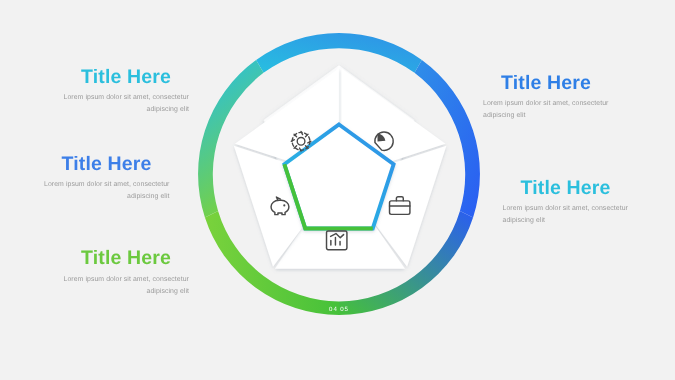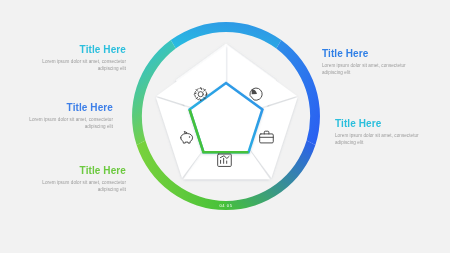--- a/index.html
+++ b/index.html
@@ -27,25 +27,26 @@
   }
   .diagram-wrap svg {
     display: block;
   }
 
   .label-block {
     position: absolute;
     width: 84px;
   }
   .label-block .title {
-    font-size: 10px;
+    font-size: 13px;
     font-weight: bold;
     margin: 0 0 3px 0;
     line-height: 1.1;
     letter-spacing: 0.1px;
+    text-align: center;
   }
   .label-block .desc {
     font-size: 4.6px;
     line-height: 1.62;
     color: #9b9b9b;
     margin: 0;
     letter-spacing: 0.05px;
   }
   .align-right { text-align: right; }
   .align-left { text-align: left; }

